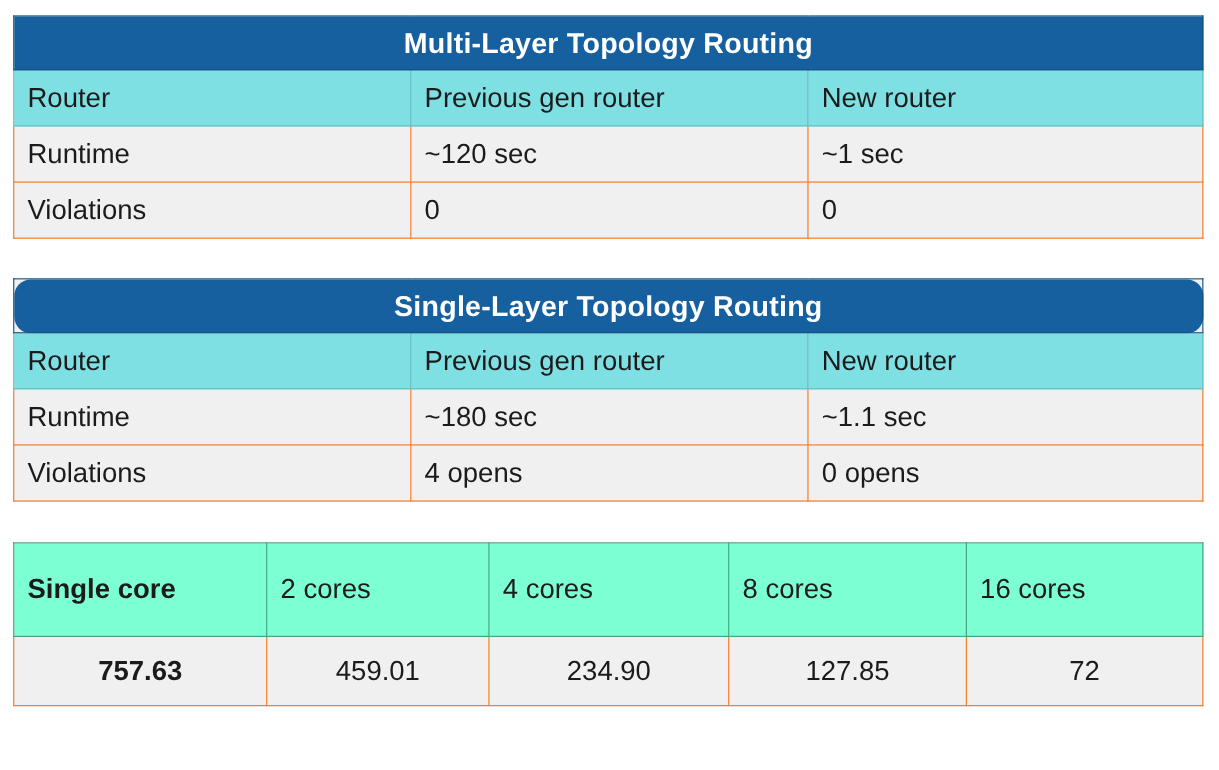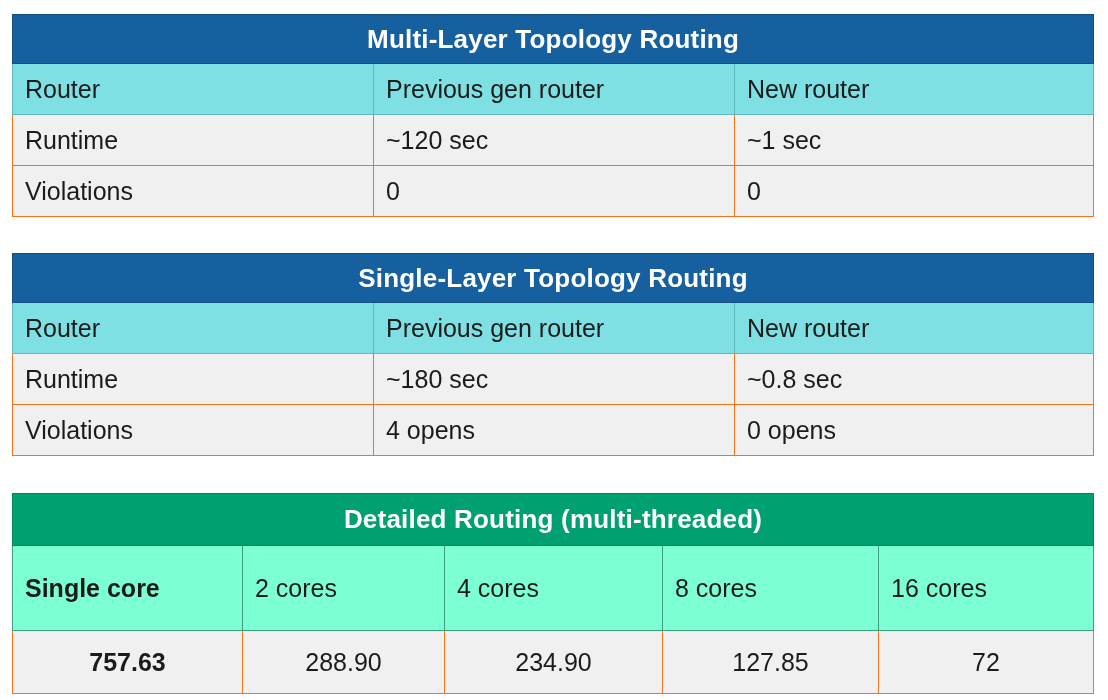--- a/index.html
+++ b/index.html
@@ -91,21 +91,21 @@
 
   
   #table-single-layer {
     left: 12px;
     top: 253px;
     width: 1081px;
   }
   #table-single-layer .c0 { width: 361px; }
   #table-single-layer .c1 { width: 361px; }
   #table-single-layer .c2 { width: 359px; }
-  #table-single-layer td.title { height: 48px; }
+  #table-single-layer td.title { height: 48px; border-radius: 15px; }
   #table-single-layer td.sub   { height: 50px; }
   #table-single-layer td.body  { height: 50px; }
 
   
   #table-detailed-routing {
     left: 12px;
     top: 493px;
     width: 1081px;
   }
   #table-detailed-routing .d0 { width: 230px; }
@@ -161,52 +161,49 @@
         <td class="title" colspan="3">Single-Layer Topology Routing</td>
       </tr>
       <tr>
         <td class="sub">Router</td>
         <td class="sub">Previous gen router</td>
         <td class="sub">New router</td>
       </tr>
       <tr>
         <td class="body">Runtime</td>
         <td class="body">~180 sec</td>
-        <td class="body">~0.8 sec</td>
+        <td class="body">~1.1 sec</td>
       </tr>
       <tr>
         <td class="body">Violations</td>
         <td class="body">4 opens</td>
         <td class="body">0 opens</td>
       </tr>
     </tbody>
   </table>
 
   <table class="tbl green" id="table-detailed-routing">
     <colgroup>
       <col class="d0">
         <col class="d1">
         <col class="d2">
         <col class="d3">
         <col class="d4">
     </colgroup>
     <tbody>
       <tr>
-        <td class="title" colspan="5">Detailed Routing (multi-threaded)</td>
-      </tr>
-      <tr>
         <td class="sub bold">Single core</td>
         <td class="sub">2 cores</td>
         <td class="sub">4 cores</td>
         <td class="sub">8 cores</td>
         <td class="sub">16 cores</td>
       </tr>
       <tr>
         <td class="num bold">757.63</td>
-        <td class="num">288.90</td>
+        <td class="num">459.01</td>
         <td class="num">234.90</td>
         <td class="num">127.85</td>
         <td class="num">72</td>
       </tr>
     </tbody>
   </table>
 
 </div>
 
 </body></html>

